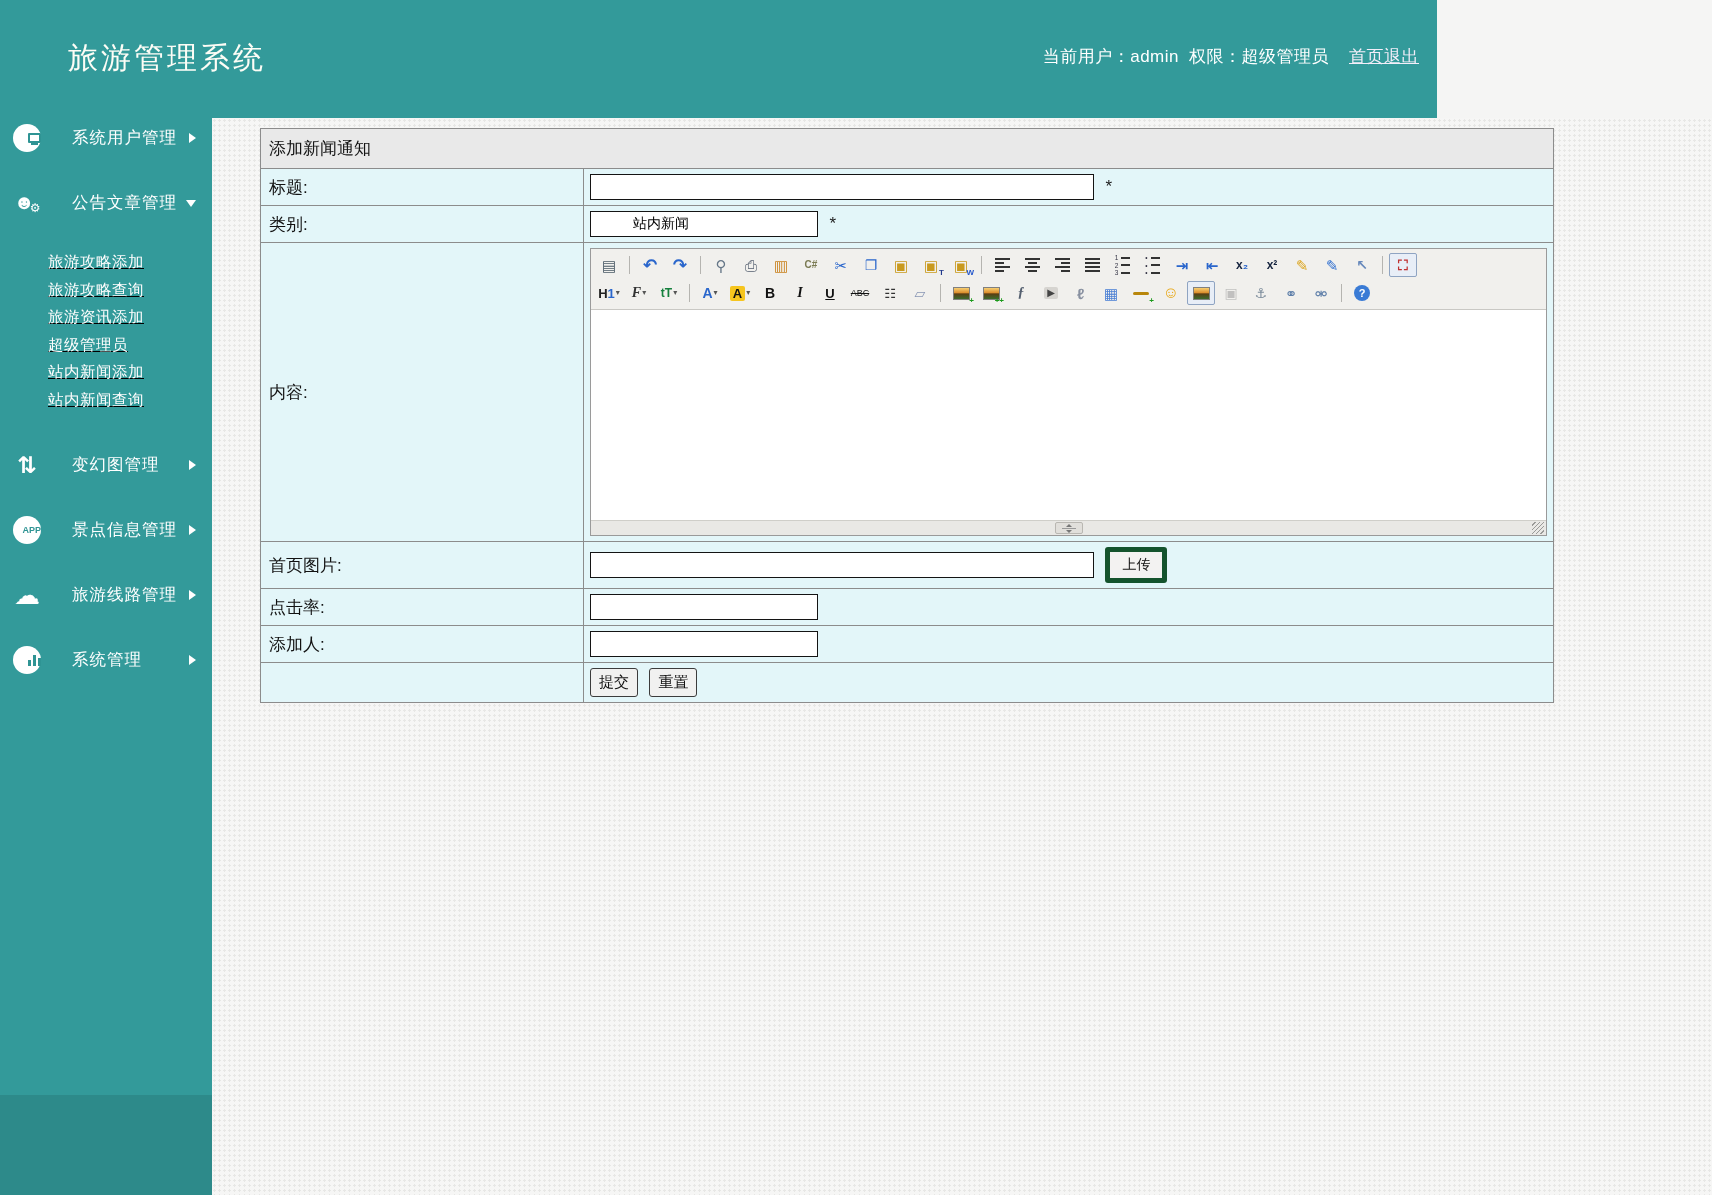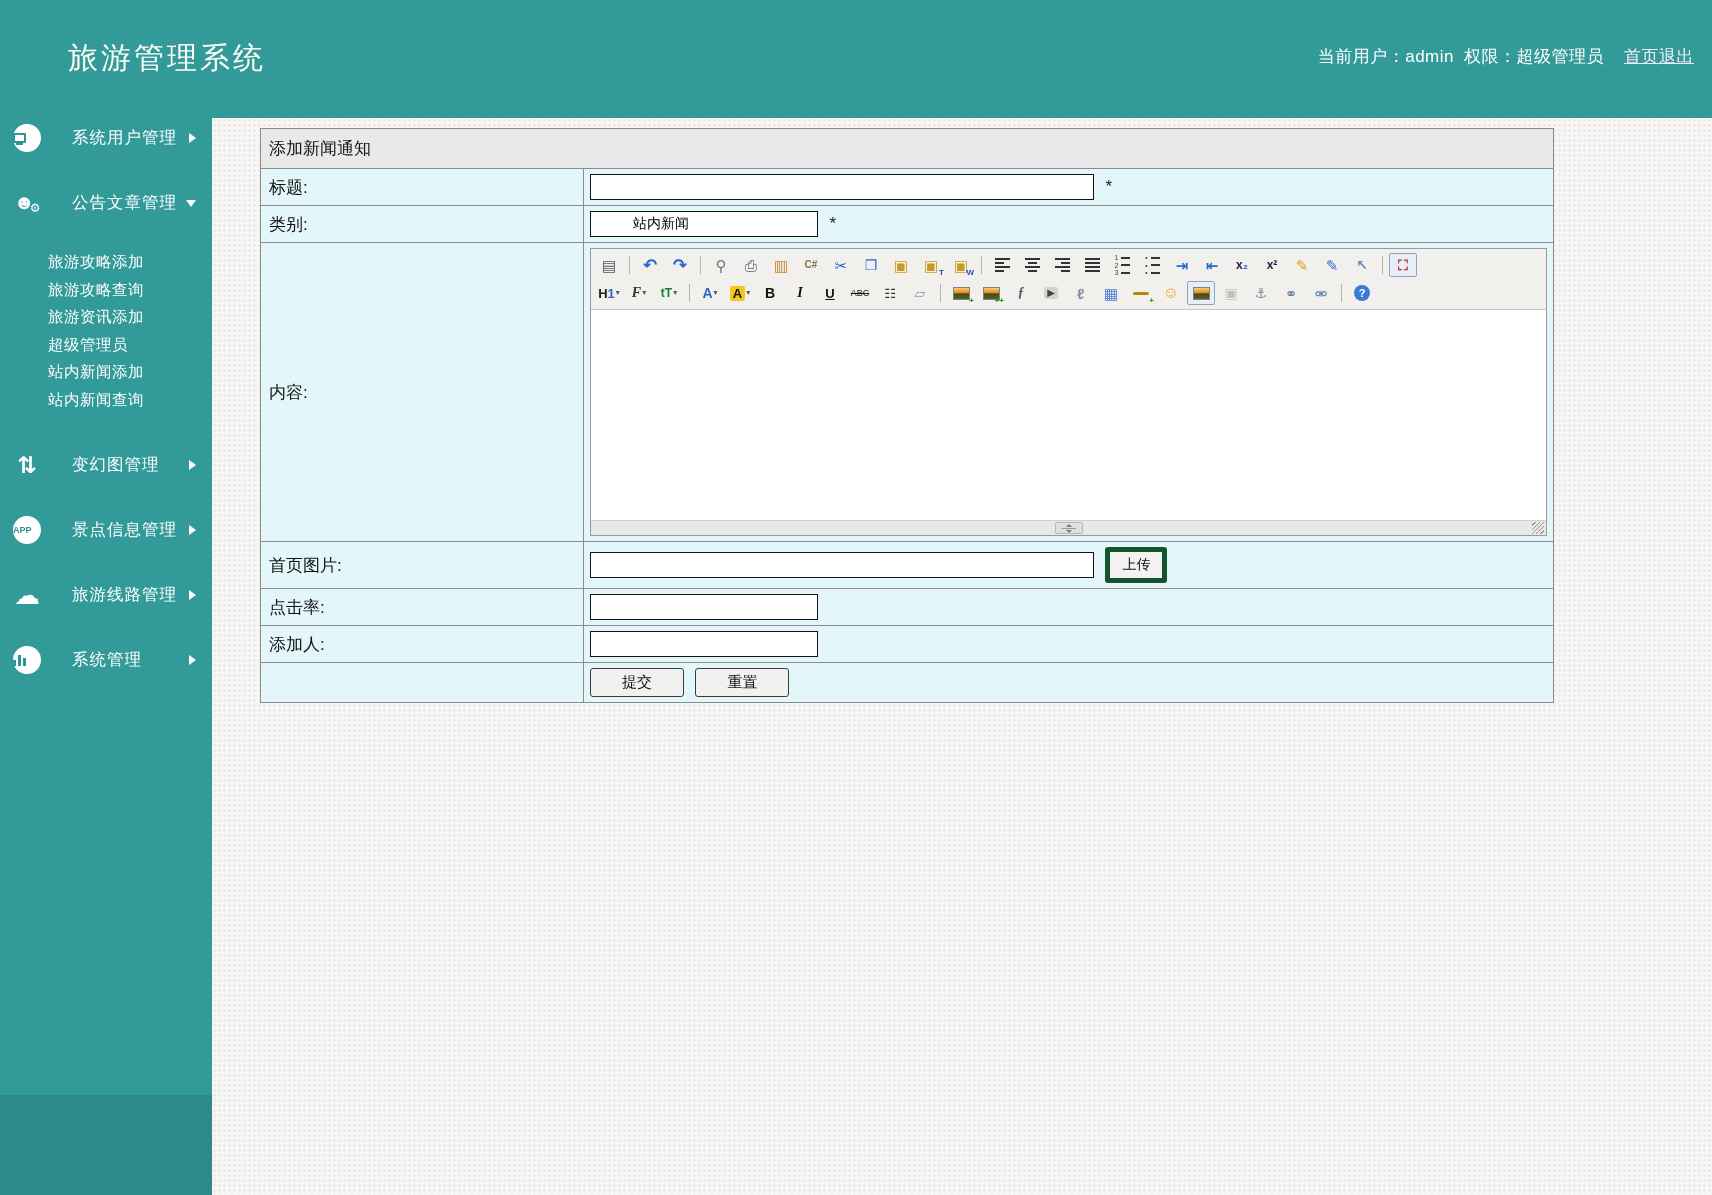--- a/index.html
+++ b/index.html
@@ -3,21 +3,21 @@
 <meta charset="utf-8">
 <style>
   * { box-sizing: border-box; margin: 0; padding: 0; }
   html,body { width:1712px; height:1195px; }
   body {
     font-family:"Liberation Sans","DejaVu Sans",sans-serif;
     background:#f5f5f4; position:relative; overflow:hidden;
   }
   
   .header{
-    position:absolute; top:0; left:0; width:1712px; height:118px;
+    position:absolute; top:0; left:0; width:1437px; height:118px;
     background:#339a9a; color:#fff; z-index:2;
   }
   .app-title{
     position:absolute; left:68px; top:38px;
     font-family:"DejaVu Serif","Liberation Serif",serif;
     font-size:30px; font-weight:normal; letter-spacing:3px; color:#fdfdf6;
   }
   .user-info{
     position:absolute; right:18px; top:45px; font-size:17px; color:#fff;
     display:flex; align-items:center; letter-spacing:0.5px;
@@ -38,28 +38,28 @@
     height:40px; margin-bottom:25px; display:flex; align-items:center;
     padding:0 16px 0 10px; color:#fff; cursor:pointer;
   }
   .mi-icon{ width:34px; display:flex; justify-content:center; align-items:center; }
   .mi-label{ margin-left:28px; font-size:16.5px; letter-spacing:1px; }
   .mi-arrow{ margin-left:auto; }
   .arrow-right{ width:0; height:0; border-left:7px solid #fff;
     border-top:5px solid transparent; border-bottom:5px solid transparent; }
   .arrow-down{ width:0; height:0; border-top:7px solid #fff;
     border-left:5px solid transparent; border-right:5px solid transparent; }
-  .submenu{ margin:2px 0 32px 0; }
+  .submenu{ margin:2px 0 32px 0;text-decoration:underline; }
   .submenu-item{
     padding-left:48px; font-size:15.5px; line-height:27.5px; color:#fdfdfd;
     letter-spacing:0.5px; cursor:pointer;
   }
   
   .circle{ width:28px; height:28px; border-radius:50%; background:#fff;
-    display:flex; align-items:center; justify-content:flex-start; }
+    display:flex; align-items:center; justify-content:flex-end; }
   .monitor{ width:13px; height:10px; border:2px solid #2f9494; border-radius:1px; position:relative; display:block; }
   .monitor::after{ content:""; position:absolute; left:1px; right:1px; bottom:-4px; height:2px; background:#2f9494; }
   .persongear{ display:flex; align-items:flex-start; }
   .pg-person{ font-size:20px; color:#fff; font-style:normal; line-height:22px; }
   .pg-gear{ font-size:12px; color:#fff; font-style:normal; margin:10px 0 0 -5px; }
   .swap{ font-size:23px; color:#fff; font-weight:bold; }
   .app-txt{ font-size:9px; font-weight:bold; color:#2f9494; font-style:normal; }
   .cloud{ font-size:26px; color:#fff; line-height:26px; }
   .chartbars{ display:flex; align-items:flex-end; gap:2px; height:12px; }
   .chartbars b{ width:3px; background:#2f9494; display:block; }
@@ -82,21 +82,21 @@
   .lbl{ width:324px; font-size:17px; color:#121212; padding:6px 8px; background:#e3f6f9; }
   .val{ padding:5px 6px; background:#e3f6f9; }
   .inp{
     border:1px solid #141414; background:#fff; height:26px; font-size:14px;
     padding:2px 4px; vertical-align:middle; font-family:inherit;
   }
   .w504{ width:504px; } .w228{ width:228px;padding-left:42px; }
   .req{ font-size:17px; color:#1a1a1a; margin-left:7px; vertical-align:middle; }
   .btn{
     font-size:15px; color:#111; background:#f1f1f0; border:1px solid #3c3c3c;
-    border-radius:3px; padding:4px 31px; cursor:pointer; font-family:inherit;
+    border-radius:3px; padding:4px 8px; cursor:pointer; font-family:inherit;
   }
   .btn + .btn{ margin-left:7px; }
   .upload-btn{
     font-size:14px; color:#111; background:#f3f2f1; border:5px solid #14532d;
     border-radius:3px; padding:4px 12px; margin-left:7px; cursor:pointer;
     vertical-align:middle; font-family:inherit;
   }
   
   .editor{ width:957px; border:1px solid #9a9a9a; background:#fff; }
   .toolbar{ background:#f1f0ed; border-bottom:1px solid #c9c8c4; padding:2px 3px; }

